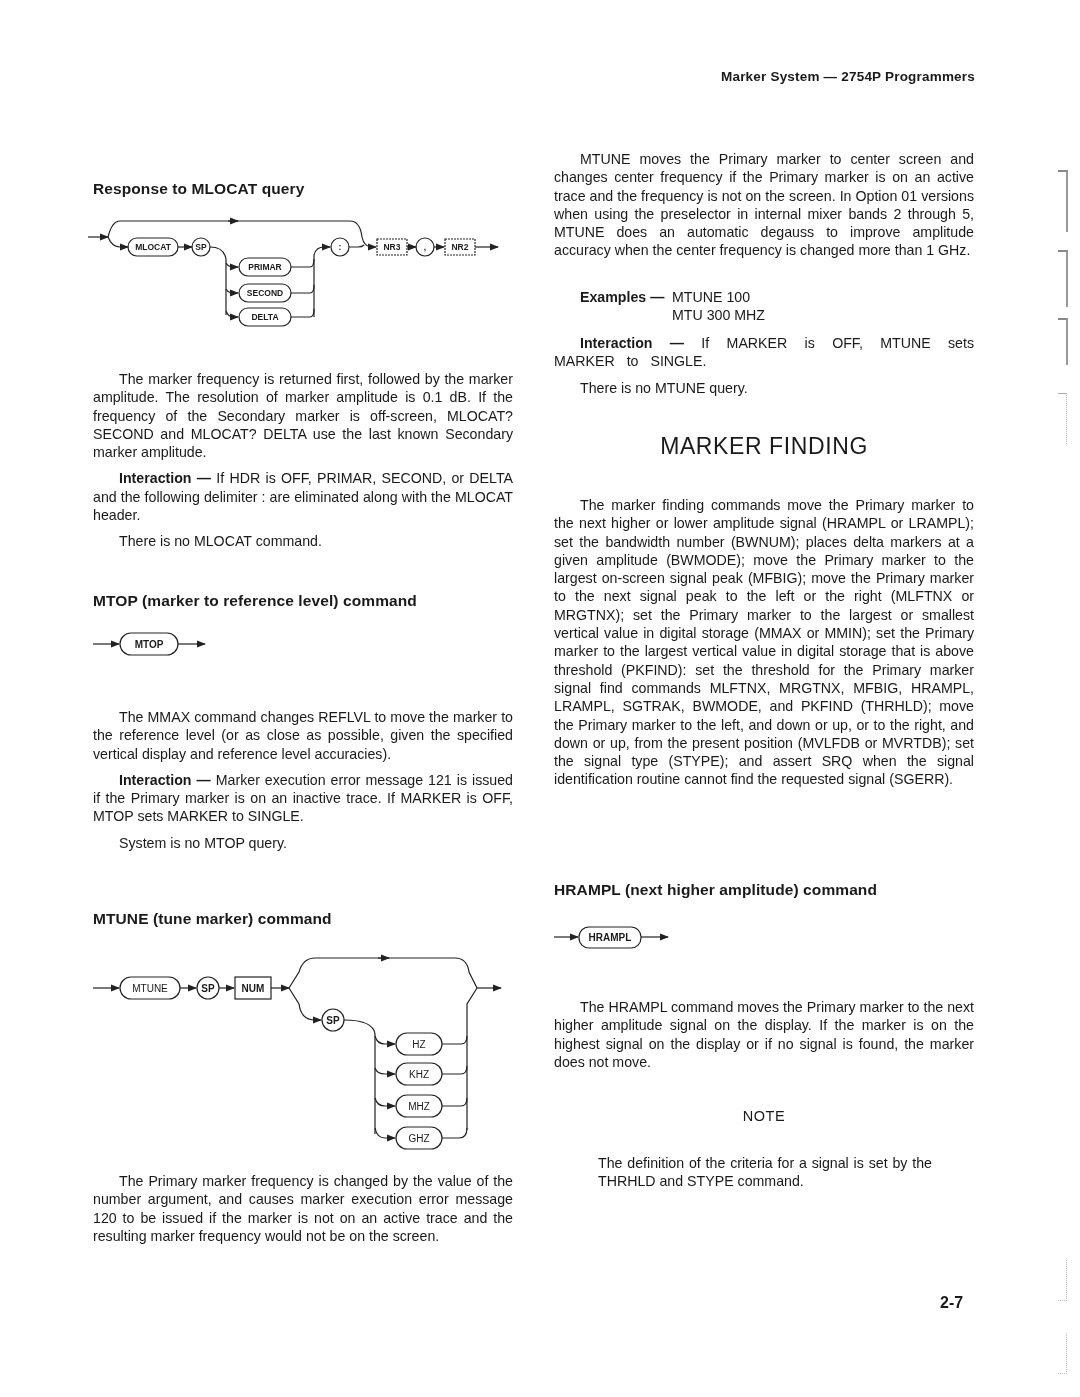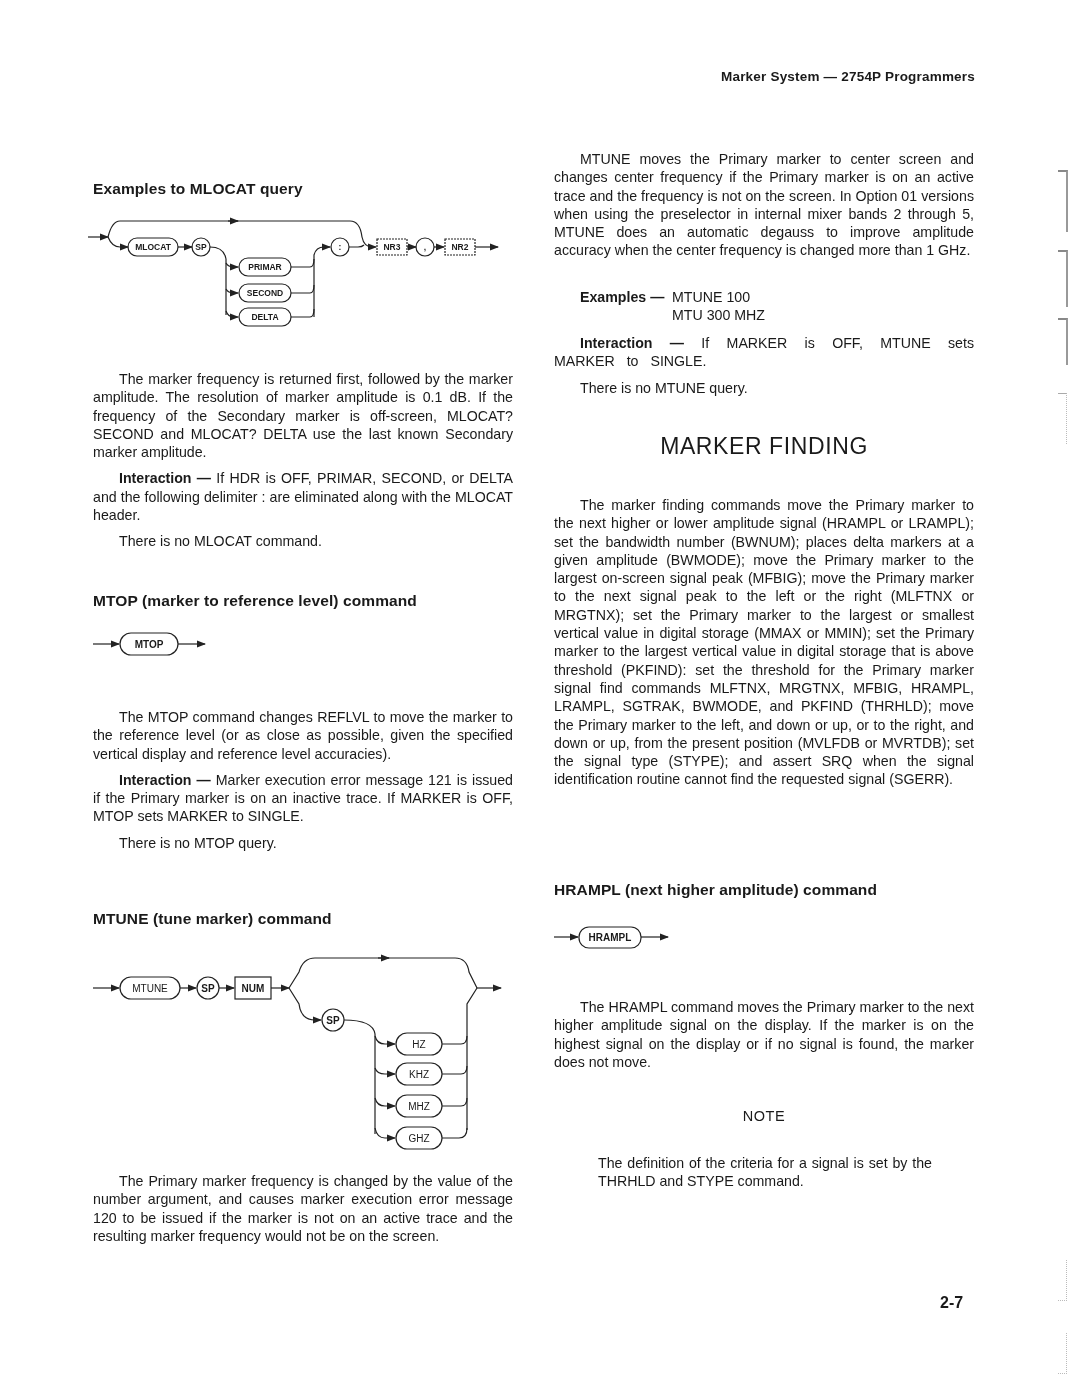--- a/index.html
+++ b/index.html
@@ -17,21 +17,21 @@
   .ex-row { font-size: 14.2px; line-height: 18.3px; display: flex; }
   .ex-label { font-weight: bold; width: 92px; display: inline-block; }
   .note-title { font-size: 14.5px; text-align: center; letter-spacing: 0.5px; }
   .artifact { position: absolute; border-color: #bbb; }
 </style>
 </head>
 <body>
 
 <div class="blk runhead" style="left:680px; top:69px; width:295px; text-align:right;">Marker System — 2754P Programmers</div>
 
-<div class="blk h3" style="left:93px; top:180px;">Examples to MLOCAT query</div>
+<div class="blk h3" style="left:93px; top:180px;">Response to MLOCAT query</div>
 
 <svg class="blk" style="left:88px; top:215px;" width="425" height="115" viewBox="0 0 425 115">
   <defs>
     <marker id="arr" markerWidth="8" markerHeight="6" refX="7" refY="3" orient="auto">
       <path d="M0,0 L8,3 L0,6 Z" fill="#222"></path>
     </marker>
   </defs>
   <g stroke="#222" stroke-width="1.2" fill="none">
 
     <line x1="0" y1="22" x2="20" y2="22" marker-end="url(#arr)"></line>
@@ -97,23 +97,23 @@
   </defs>
   <g stroke="#222" stroke-width="1.2" fill="none">
     <line x1="0" y1="14" x2="26" y2="14" marker-end="url(#arr2)"></line>
     <rect x="27" y="3" width="58" height="22" rx="11"></rect>
     <line x1="85" y1="14" x2="112" y2="14" marker-end="url(#arr2)"></line>
   </g>
   <text x="56" y="18" font-size="10" font-weight="bold" text-anchor="middle">MTOP</text>
 </svg>
 
 <div class="blk" style="left:93px; top:708px; width:420px;">
-  <p class="para indent">The MTOP command changes REFLVL to move the marker to the reference level (or as close as possible, given the specified vertical display and reference level accuracies).</p>
+  <p class="para indent">The MMAX command changes REFLVL to move the marker to the reference level (or as close as possible, given the specified vertical display and reference level accuracies).</p>
   <p class="para indent" style="margin-top:8px;"><span class="lead">Interaction —</span><span> Marker execution error message 121 is issued if the Primary marker is on an inactive trace. If MARKER is OFF, MTOP sets MARKER to SINGLE.</span></p>
-  <p class="para indent" style="margin-top:8px;">There is no MTOP query.</p>
+  <p class="para indent" style="margin-top:8px;">System is no MTOP query.</p>
 </div>
 
 <div class="blk h3" style="left:93px; top:910px;">MTUNE (tune marker) command</div>
 
 <svg class="blk" style="left:93px; top:950px;" width="420" height="205" viewBox="0 0 420 205">
   <defs>
     <marker id="arr3" markerWidth="8" markerHeight="6" refX="7" refY="3" orient="auto">
       <path d="M0,0 L8,3 L0,6 Z" fill="#222"></path>
     </marker>
   </defs>

